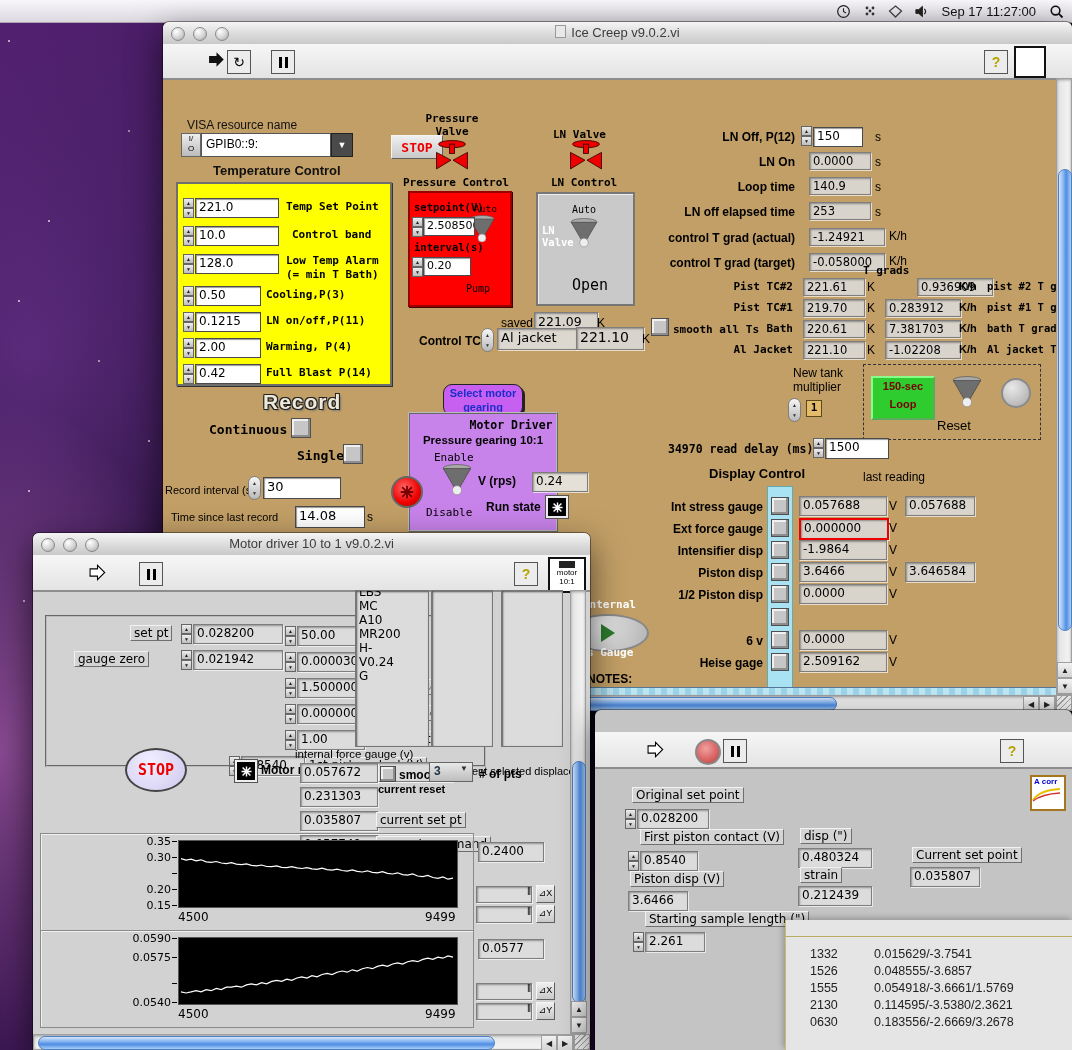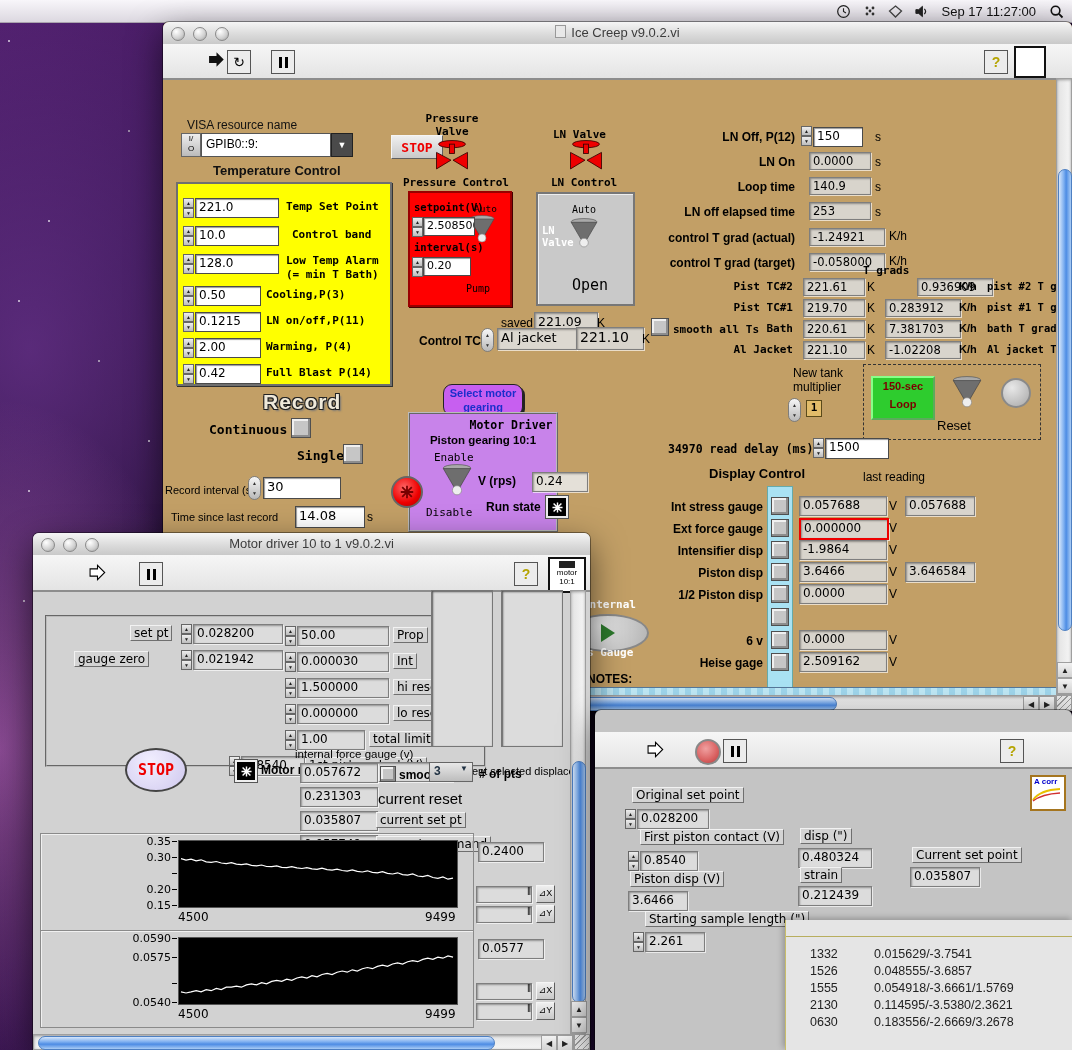--- a/index.html
+++ b/index.html
@@ -417,21 +417,21 @@
         </div>
       <div class="lvfield" style="left:100px;top:399px;width:70px;height:18px;font-size:13px;">30</div>
       <div class="abs" style="left:8px;top:433px;font-size:11px;">Time since last record</div>
       <div class="lvfield" style="left:132px;top:428px;width:62px;height:18px;font-size:13px;">14.08</div>
       <div class="abs" style="left:204px;top:432px;font-size:12px;">s</div>
 
       <div class="abs pre" style="left:280px;top:306px;width:78px;height:28px;background:#c75ff0;border:1px solid #222;border-radius:9px;box-shadow:2px 2px 0 #222;text-align:center;font-size:11px;font-weight:bold;color:#1b2ecc;line-height:1.25;padding-top:2px;">Select motor
 gearing</div>
       <div class="abs" style="left:245px;top:334px;width:146px;height:116px;background:#c883ea;border:2px ridge #bbb;">
         <div class="abs mono" style="left:0;top:4px;width:100%;text-align:center;font-size:11.5px;padding-left:28px;">Motor Driver</div>
-        <div class="abs" style="left:0;top:20px;width:100%;text-align:center;font-size:11.5px;font-weight:bold;">Piston gearing 10:1</div>
+        <div class="abs" style="left:0;top:20px;width:100%;text-align:center;font-size:11.5px;font-weight:bold;">Pressure gearing 10:1</div>
         <div class="abs mono" style="left:24px;top:37px;font-size:11px;font-weight:normal;">Enable</div>
         <span class="abs" style="left:30px;top:50px;"><svg width="34" height="32">
               <use href="#funnel"></use>
             </svg></span>
         <div class="abs mono" style="left:16px;top:92px;font-size:11px;font-weight:normal;">Disable</div>
         <div class="abs" style="left:68px;top:60px;font-size:12px;font-weight:bold;">V (rps)</div>
         <div class="lvind" style="left:122px;top:58px;width:48px;height:16px;background:#e4e0d8;">0.24</div>
         <div class="abs" style="left:76px;top:86px;font-size:12px;font-weight:bold;">Run state</div>
         <div class="blkicon" style="left:136px;top:82px;width:18px;height:18px;">
             <svg width="13" height="13" stroke="#fff">
@@ -540,20 +540,29 @@
         </div>
       <div class="lvind sunk" style="left:264px;top:140px;width:60px;height:16px;">1.00</div>
       <div class="raisedlbl" style="left:336px;top:141px;">total limit</div>
       <div class="spin" style="left:196px;top:166px;">
           <i>▲</i>
           <i>▼</i>
         </div>
       <div class="lvind sunk" style="left:208px;top:166px;width:56px;height:16px;">0.8540</div>
       <div class="raisedlbl" style="left:272px;top:167px;">1st pist contact (V)</div>
 
+      <div class="abs" style="left:322px;top:0;width:66px;height:155px;background:#dcdcdc;border:1px solid #777;box-shadow:inset 1px 1px 2px #555;font:12px 'DejaVu Sans',sans-serif;line-height:14px;padding:0 3px;overflow:hidden;">
+        <div style="margin-top:-6px;">LBS</div>
+        <div>MC</div>
+        <div>A10</div>
+        <div>MR200</div>
+        <div>H-</div>
+        <div>V0.24</div>
+        <div>G</div>
+      </div>
       <div class="abs" style="left:398px;top:0;width:60px;height:155px;background:#dcdcdc;border:1px solid #777;box-shadow:inset 1px 1px 2px #555;"></div>
       <div class="abs" style="left:468px;top:0;width:60px;height:155px;background:#dcdcdc;border:1px solid #777;box-shadow:inset 1px 1px 2px #555;"></div>
 
       <div class="lvind sunk" style="left:312px;top:172px;width:100px;height:16px;"></div>
       <div class="abs nw" style="left:420px;top:175px;width:117px;font-size:11px;">current selected displacement</div>
 
       <div class="abs" style="left:92px;top:158px;width:58px;height:40px;border-radius:50%;background:radial-gradient(circle at 40% 30%,#f2efff,#cfc8ee);border:2px solid #444;display:flex;align-items:center;justify-content:center;">
         <span class="mono" style="color:#e00;font-size:15px;">STOP</span>
         </div>
       <div class="blkicon" style="left:202px;top:170px;width:18px;height:18px;">
@@ -562,21 +571,21 @@
           </svg>
         </div>
       <div class="abs" style="left:228px;top:173px;font-size:12px;font-weight:bold;">Motor running</div>
       <div class="abs" style="left:262px;top:158px;font-size:11.5px;">internal force gauge (v)</div>
       <div class="lvind sunk" style="left:267px;top:173px;width:70px;height:16px;">0.057672</div>
       <div class="cube" style="left:347px;top:176px;width:14px;height:14px;"></div>
       <div class="abs" style="left:366px;top:178px;font-size:12px;font-weight:bold;">smooth</div>
       <div class="abs" style="left:396px;top:172px;width:44px;height:20px;background:linear-gradient(#e8e8e8,#bdbdbd);border:1px solid #666;font-size:12px;font-weight:bold;color:#234;text-align:left;padding:1px 4px;box-sizing:border-box;"><span>3</span><span style="float:right;font-size:8px;">▼</span></div>
       <div class="abs" style="left:446px;top:177px;font-size:12px;font-weight:bold;"># of pts</div>
       <div class="lvind sunk" style="left:267px;top:197px;width:70px;height:16px;">0.231303</div>
-      <div class="abs" style="left:345px;top:200px;font-size:15px;">current reset</div>
+      <div class="abs" style="left:345px;top:193px;font-size:11px;font-weight:bold;">current reset</div>
       <div class="lvind sunk" style="left:267px;top:221px;width:70px;height:16px;">0.035807</div>
       <div class="raisedlbl" style="left:343px;top:222px;">current set pt</div>
       <div class="lvind sunk" style="left:267px;top:245px;width:70px;height:16px;">0.057749</div>
       <div class="raisedlbl" style="left:343px;top:246px;">current command</div>
 
       <div class="gframe" style="left:7px;top:243px;width:432px;height:96px;"></div>
       <div class="plot" style="left:145px;top:250px;width:278px;height:66px;">
         <svg id="g1" width="278" height="66" viewBox="0 0 278 66" preserveAspectRatio="none">
             <polyline points="2.0,17.6 7.0,19.1 12.1,18.2 17.1,19.9 22.1,18.8 27.2,20.8 32.2,21.4 37.3,20.5 42.3,22.0 47.3,22.6 52.4,21.7 57.4,23.1 62.4,23.7 67.5,22.9 72.5,24.3 77.6,24.9 82.6,24.0 87.6,25.5 92.7,25.7 97.7,24.9 102.7,26.3 107.8,26.6 112.8,25.7 117.9,26.9 122.9,27.5 127.9,26.6 133.0,27.8 138.0,28.4 143.0,27.2 148.1,28.6 153.1,29.2 158.1,28.1 163.2,29.5 168.2,30.1 173.3,28.9 178.3,30.4 183.3,31.0 188.4,29.8 193.4,31.3 198.4,31.8 203.5,30.7 208.5,32.4 213.6,33.0 218.6,31.8 223.6,33.6 228.7,34.2 233.7,33.0 238.7,35.0 243.8,35.6 248.8,34.4 253.9,36.5 258.9,37.3 263.9,35.9 269.0,38.2 274.0,37.1" fill="none" stroke="#fff" stroke-width="1.2"></polyline>
           </svg></div>

